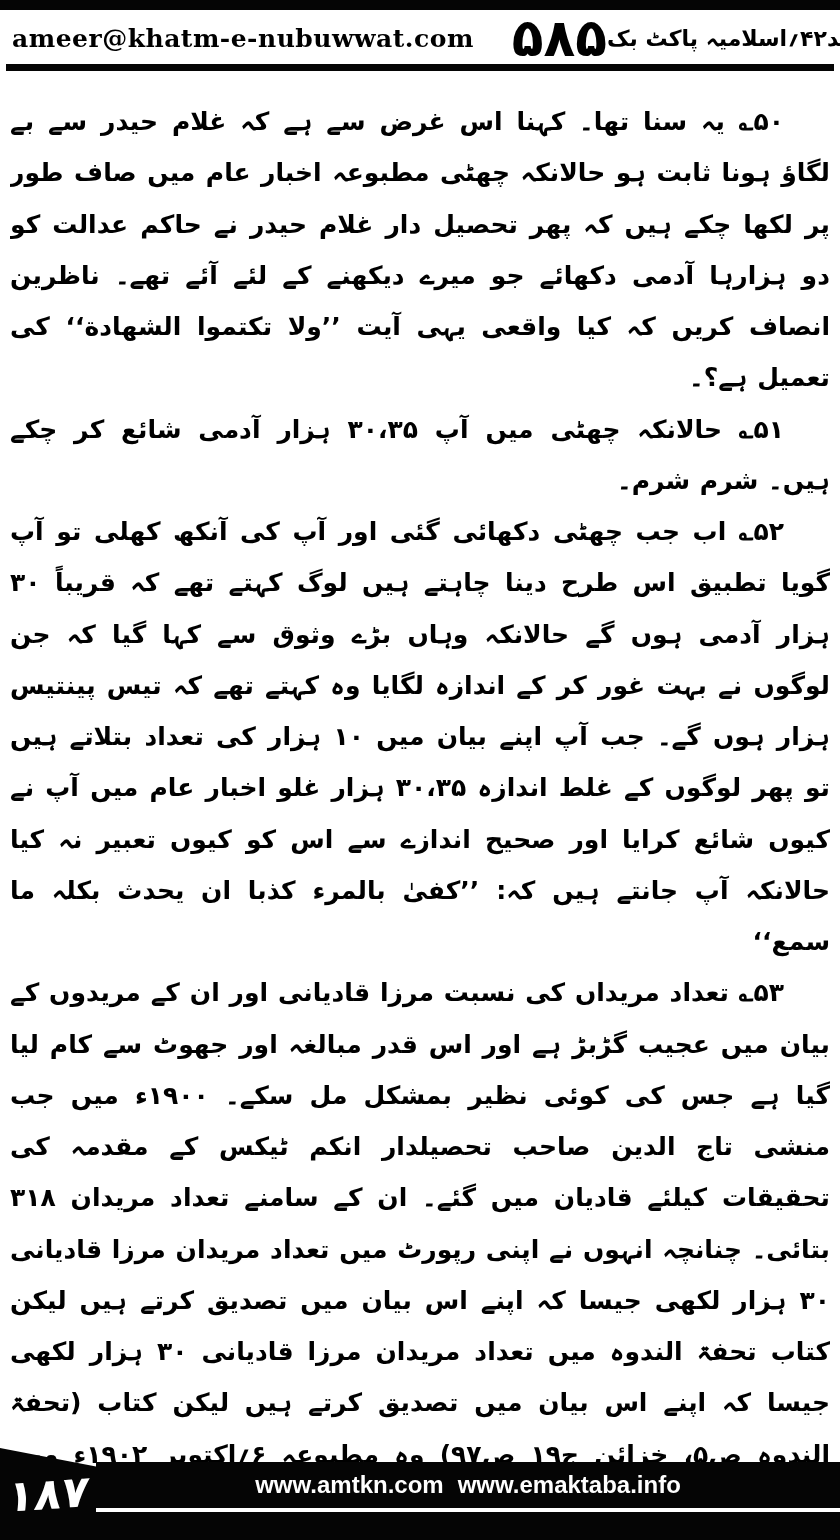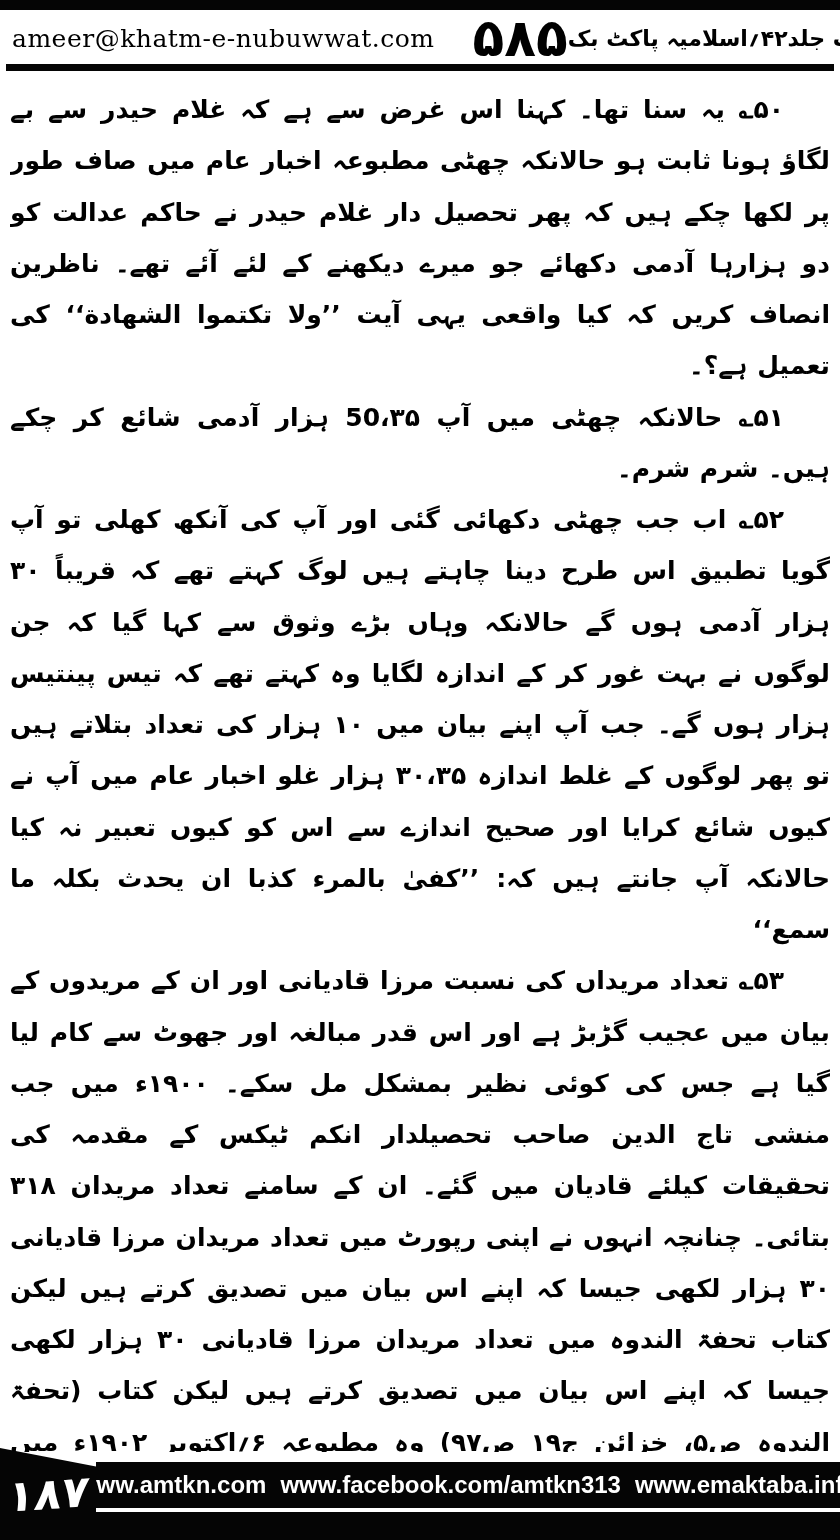--- a/index.html
+++ b/index.html
@@ -19,21 +19,21 @@
     background: #050505;
   }
   .page-header {
     position: absolute; top: 14px; left: 12px; right: 12px;
     height: 48px;
     display: flex; align-items: center; justify-content: space-between;
     direction: ltr;
   }
   .header-email {
     font-family: "DejaVu Serif", serif;
-    font-weight: 400;
+    font-weight: 700;
     font-size: 25px;
     letter-spacing: 0.5px;
     white-space: nowrap;
   }
   .header-page-num {
     font-weight: 700;
     font-size: 52px;
     line-height: 1;
     direction: rtl;
     margin-left: 20px;
@@ -44,21 +44,21 @@
     direction: rtl;
     font-weight: 700;
     font-size: 22px;
     white-space: nowrap;
   }
   .header-rule {
     position: absolute; top: 64px; left: 6px; right: 6px;
     height: 7px; background: #050505;
   }
   .page-body {
-    position: absolute; top: 84px; left: 10px; right: 10px;
+    position: absolute; top: 96px; left: 10px; right: 10px;
     height: 1368px;
     overflow: hidden;
     direction: rtl;
     text-align: justify;
     font-weight: 700;
     font-size: 25px;
     line-height: 2.05;
     word-spacing: 1px;
   }
   .para { text-indent: 46px; }
@@ -105,28 +105,27 @@
 <header class="page-header">
   <span class="header-email">ameer@khatm-e-nubuwwat.com</span>
   <span class="header-page-num">۵۸۵</span>
   <span class="header-title">احتساب جلد۴۲؍اسلامیہ پاکٹ بک</span>
 </header>
 
 <div class="header-rule"></div>
 
 <main class="page-body" dir="rtl">
   <p class="para">۵۰؎ یہ سنا تھا۔ کہنا اس غرض سے ہے کہ غلام حیدر سے بے لگاؤ ہونا ثابت ہو حالانکہ چھٹی مطبوعہ اخبار عام میں صاف طور پر لکھا چکے ہیں کہ پھر تحصیل دار غلام حیدر نے حاکم عدالت کو دو ہزارہا آدمی دکھائے جو میرے دیکھنے کے لئے آئے تھے۔ ناظرین انصاف کریں کہ کیا واقعی یہی آیت ’’ولا تکتموا الشهادة‘‘ کی تعمیل ہے؟۔</p>
-  <p class="para">۵۱؎ حالانکہ چھٹی میں آپ 50،۳۵ ہزار آدمی شائع کر چکے ہیں۔ شرم شرم۔</p>
+  <p class="para">۵۱؎ حالانکہ چھٹی میں آپ ۳۰،۳۵ ہزار آدمی شائع کر چکے ہیں۔ شرم شرم۔</p>
   <p class="para">۵۲؎ اب جب چھٹی دکھائی گئی اور آپ کی آنکھ کھلی تو آپ گویا تطبیق اس طرح دینا چاہتے ہیں لوگ کہتے تھے کہ قریباً ۳۰ ہزار آدمی ہوں گے حالانکہ وہاں بڑے وثوق سے کہا گیا کہ جن لوگوں نے بہت غور کر کے اندازہ لگایا وہ کہتے تھے کہ تیس پینتیس ہزار ہوں گے۔ جب آپ اپنے بیان میں ۱۰ ہزار کی تعداد بتلاتے ہیں تو پھر لوگوں کے غلط اندازہ ۳۰،۳۵ ہزار غلو اخبار عام میں آپ نے کیوں شائع کرایا اور صحیح اندازے سے اس کو کیوں تعبیر نہ کیا حالانکہ آپ جانتے ہیں کہ: ’’کفیٰ بالمرء کذبا ان یحدث بکلہ ما سمع‘‘</p>
   <p class="para">۵۳؎ تعداد مریداں کی نسبت مرزا قادیانی اور ان کے مریدوں کے بیان میں عجیب گڑبڑ ہے اور اس قدر مبالغہ اور جھوٹ سے کام لیا گیا ہے جس کی کوئی نظیر بمشکل مل سکے۔ ۱۹۰۰ء میں جب منشی تاج الدین صاحب تحصیلدار انکم ٹیکس کے مقدمہ کی تحقیقات کیلئے قادیان میں گئے۔ ان کے سامنے تعداد مریدان ۳۱۸ بتائی۔ چنانچہ انہوں نے اپنی رپورٹ میں تعداد مریدان مرزا قادیانی ۳۰ ہزار لکھی جیسا کہ اپنے اس بیان میں تصدیق کرتے ہیں لیکن کتاب تحفۃ الندوہ میں تعداد مریدان مرزا قادیانی ۳۰ ہزار لکھی جیسا کہ اپنے اس بیان میں تصدیق کرتے ہیں لیکن کتاب (تحفۃ الندوہ ص۵، خزائن ج۱۹ ص۹۷) وہ مطبوعہ ۶؍اکتوبر ۱۹۰۲ء میں تعداد مریدان ایک لاکھ سے زیادہ بتائی گئی ہے۔ اب اگر تحفہ غزنویہ کی تحریر سچ ہے تو تحفۃ الندوہ کی تحریر صریح جھوٹ ہے۔ کیونکہ دونوں کتابیں ایک ہی سنہ اور ایک ہی ماہ اکتوبر ۱۹۰۲ء میں طبع ہوئی ہیں۔ پھر مواہب الرحمٰن میں جو ۱۴؍جنوری ۱۹۰۳ء میں دو لاکھ کی تعداد بتائی گئی۔ گویا تین ماہ میں ایک لاکھ کی تعداد بڑھ گئی۔ لیکن یہ عجیب تماشہ ہے کہ الحکم ۱۰؍جولائی کے ۱۹۰۳ء میں جو مرزا قادیانی کی تقریر چھپی ہے اس میں تعداد مریدان تین لاکھ بتائی گئی ہے۔ مگر ۶؍جولائی ۱۹۰۴ء جس روز مرزا قادیانی کا یہ بیان حلفی ہوا۔ آپ تعداد مرید دو لاکھ بتاتے ہیں اب اگر یہ بیان درست ہے تو اس سے ایک سال پہلے کا الحکم ۱۰؍جولائی ۱۹۰۳ء میں تین لاکھ بتانا ایک بے نظیر جھوٹ ہے اور جب آپ سے ایک سوال کیا</p>
 </main>
 
 <div class="footer-bar">
   <span>www.amtkn.com</span>
-  <span>www.facebook.com/amtkn313</span>
   <span>www.emaktaba.info</span>
 </div>
 
 <div class="bottom-strip"></div>
 
 <div class="page-ribbon">
   <span>۱۸۷</span>
 </div>
 
 </body></html>

